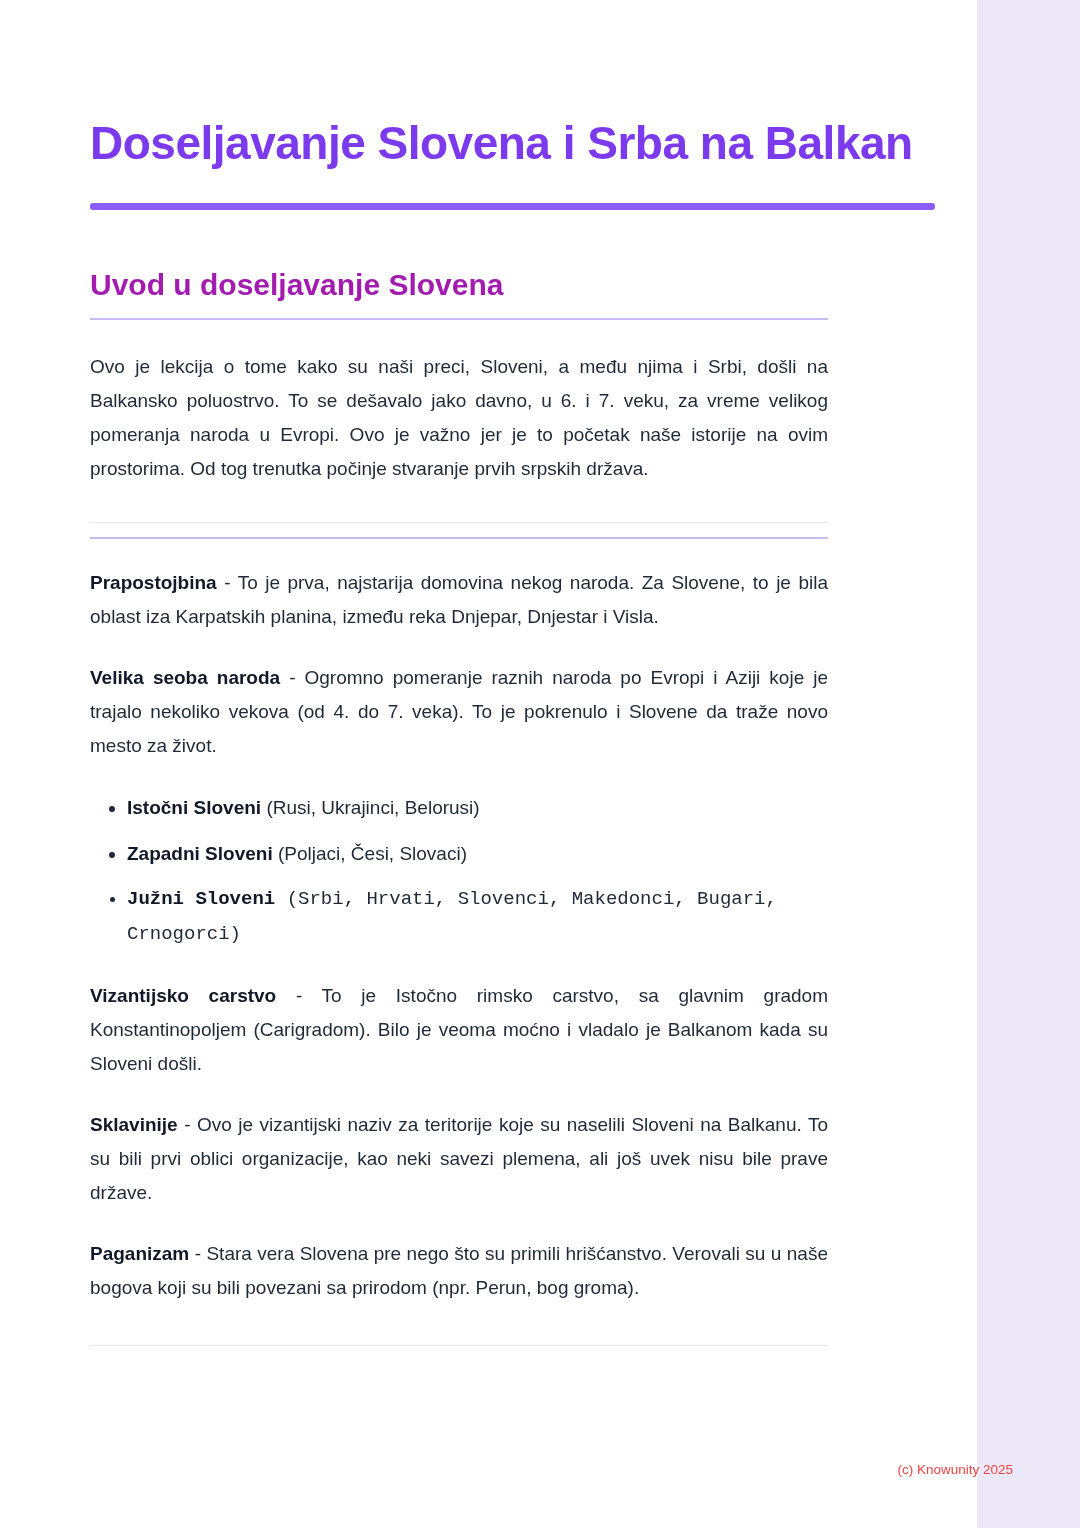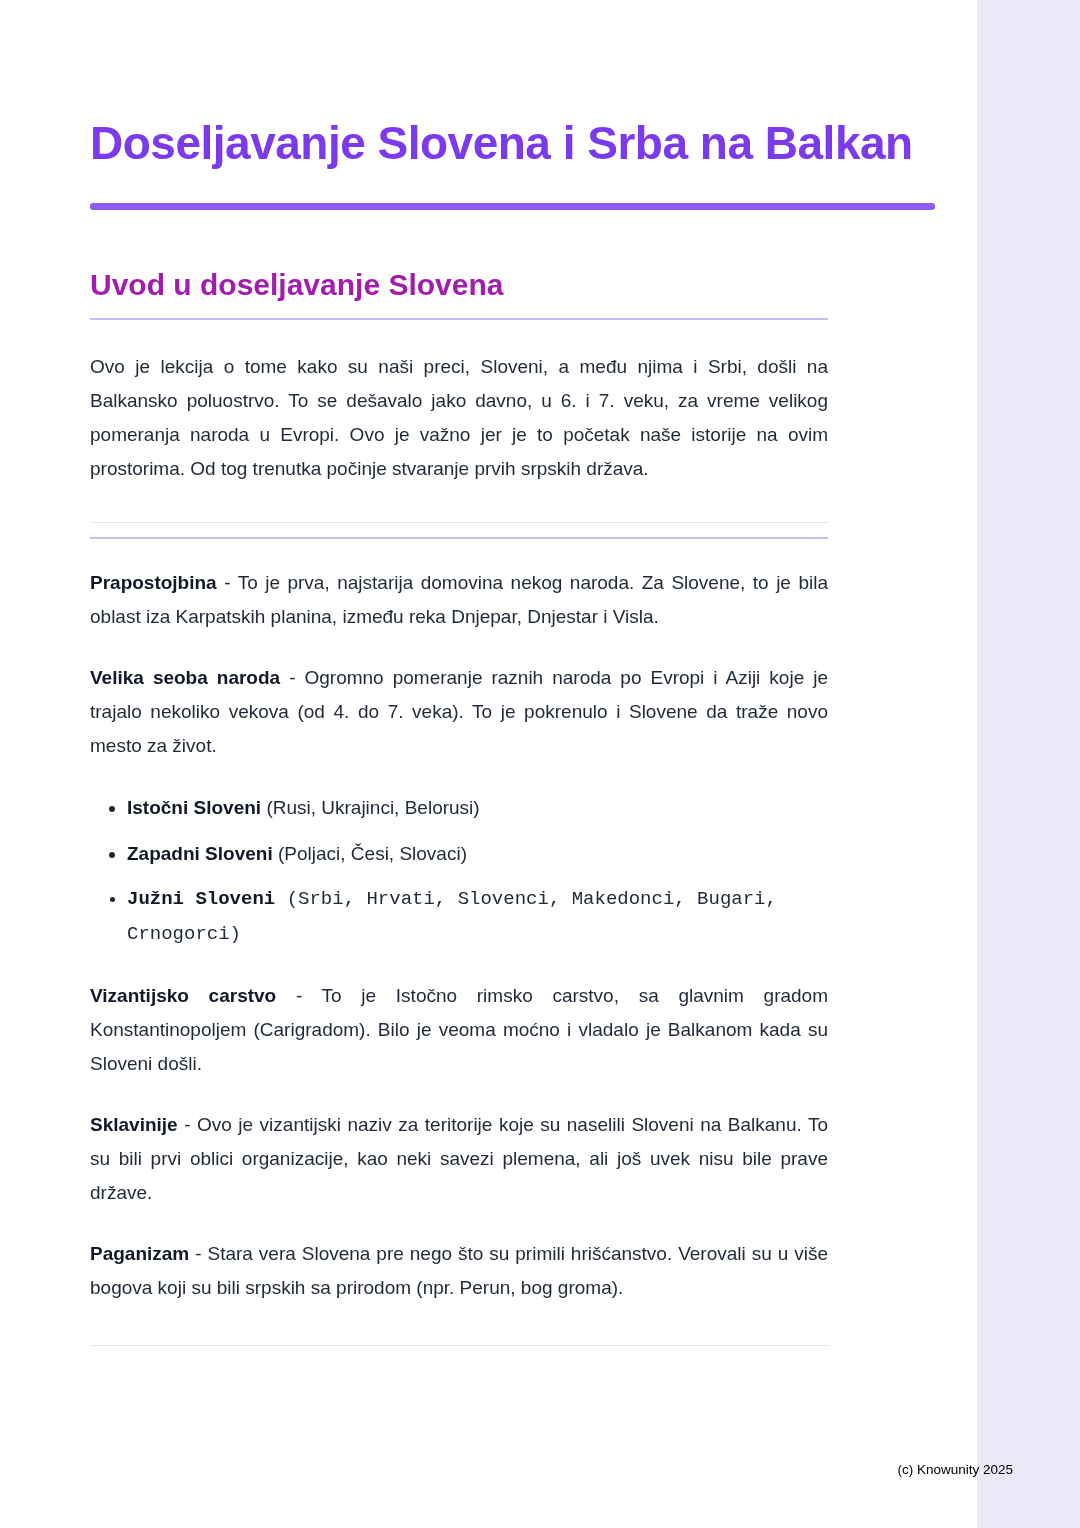--- a/index.html
+++ b/index.html
@@ -82,21 +82,21 @@
     line-height: 35px;
     color: #1f2937;
   }
   .bullet-list li { margin-bottom: 11px; }
   .bullet-list li:last-child { margin-bottom: 0; font-family: Liberation Mono, monospace; }
   .footer-credit {
     position: absolute;
     top: 1462px;
     right: 67px;
     font-size: 13.5px;
-    color: #000000;
+    color: #ef4444;
   }
 </style>
 </head>
 <body>
 
 <div class="side-stripe"></div>
 
 <div class="content">
 
   <h1 class="doc-title">Doseljavanje Slovena i Srba na Balkan</h1>
@@ -119,19 +119,19 @@
   <ul class="bullet-list">
     <li><strong>Istočni Sloveni</strong> <span>(Rusi, Ukrajinci, Belorusi)</span></li>
     <li><strong>Zapadni Sloveni</strong> <span>(Poljaci, Česi, Slovaci)</span></li>
     <li><strong>Južni Sloveni</strong> <span>(Srbi, Hrvati, Slovenci, Makedonci, Bugari, Crnogorci)</span></li>
   </ul>
 
   <p class="body-text term-paragraph"><strong>Vizantijsko carstvo</strong> <span>- To je Istočno rimsko carstvo, sa glavnim gradom Konstantinopoljem (Carigradom). Bilo je veoma moćno i vladalo je Balkanom kada su Sloveni došli.</span></p>
 
   <p class="body-text term-paragraph"><strong>Sklavinije</strong> <span>- Ovo je vizantijski naziv za teritorije koje su naselili Sloveni na Balkanu. To su bili prvi oblici organizacije, kao neki savezi plemena, ali još uvek nisu bile prave države.</span></p>
 
-  <p class="body-text term-paragraph"><strong>Paganizam</strong> <span>- Stara vera Slovena pre nego što su primili hrišćanstvo. Verovali su u više bogova koji su bili srpskih sa prirodom (npr. Perun, bog groma).</span></p>
+  <p class="body-text term-paragraph"><strong>Paganizam</strong> <span>- Stara vera Slovena pre nego što su primili hrišćanstvo. Verovali su u naše bogova koji su bili povezani sa prirodom (npr. Perun, bog groma).</span></p>
 
   <div class="divider divider-bottom"></div>
 
 </div>
 
 <div class="footer-credit">(c) Knowunity 2025</div>
 
 </body></html>

